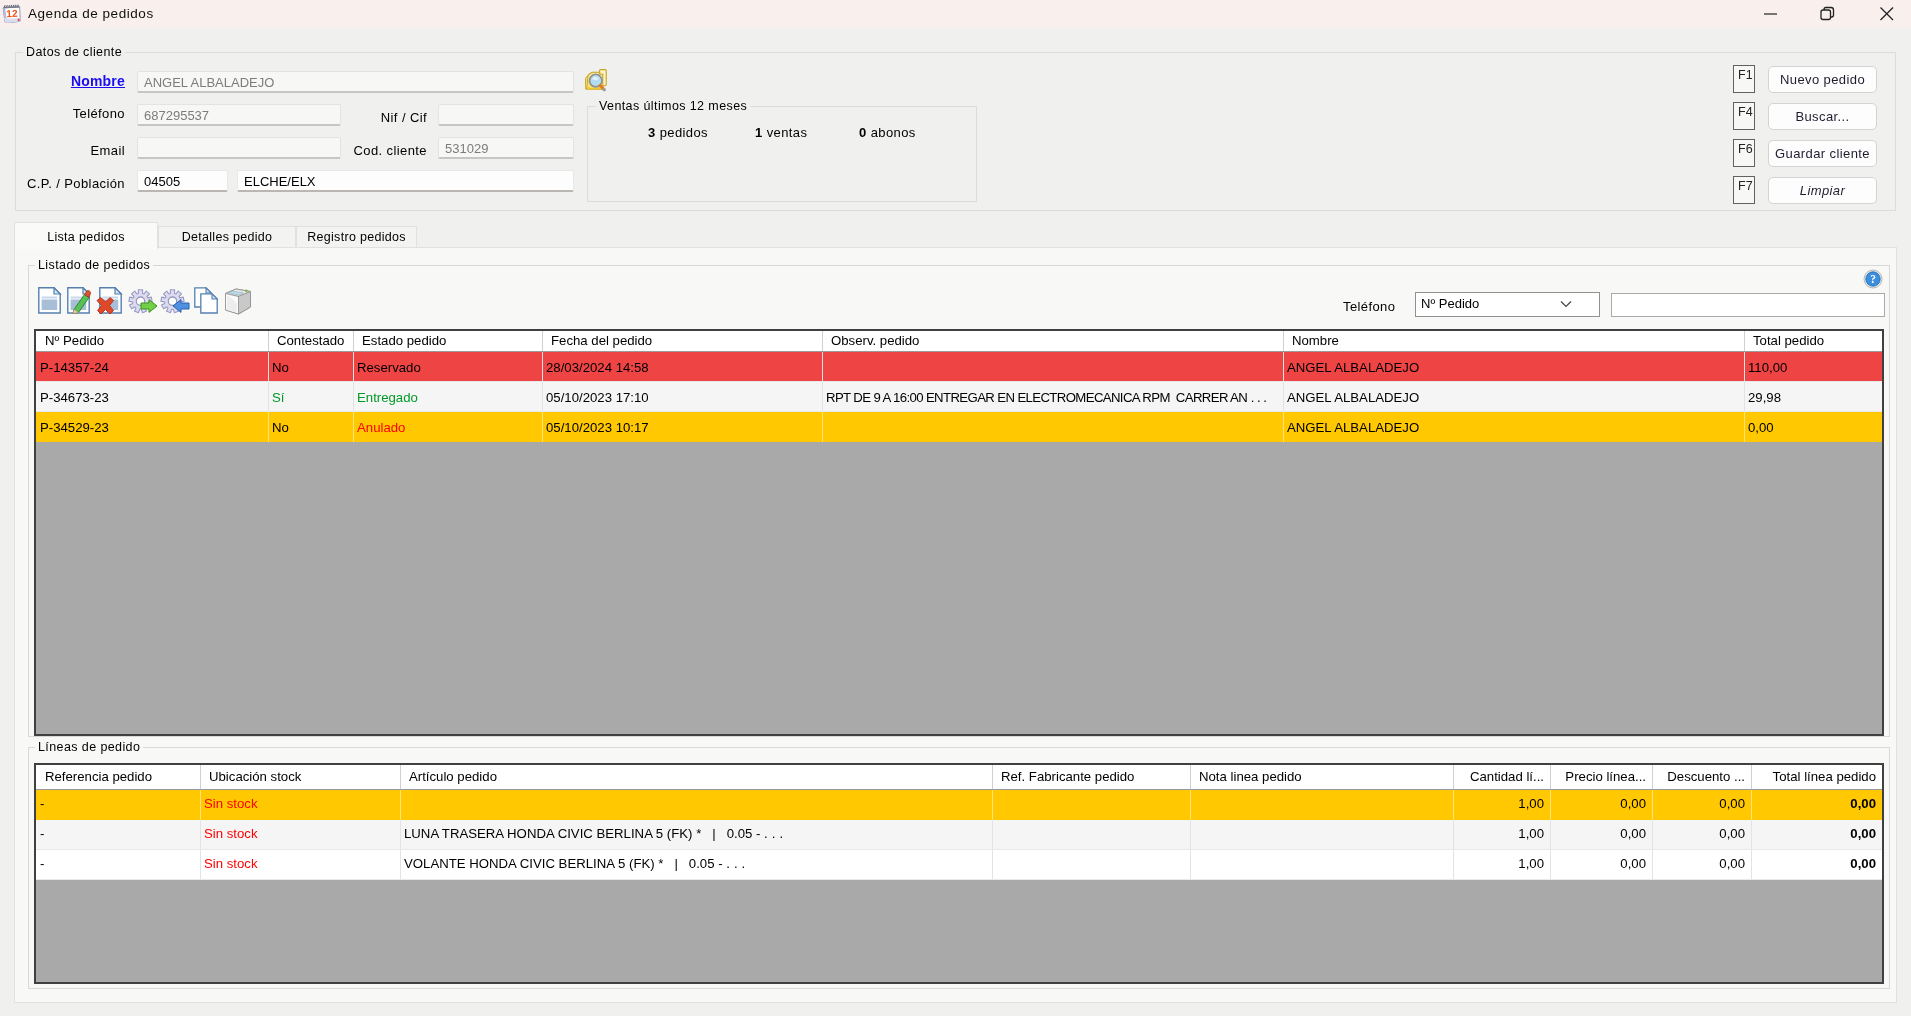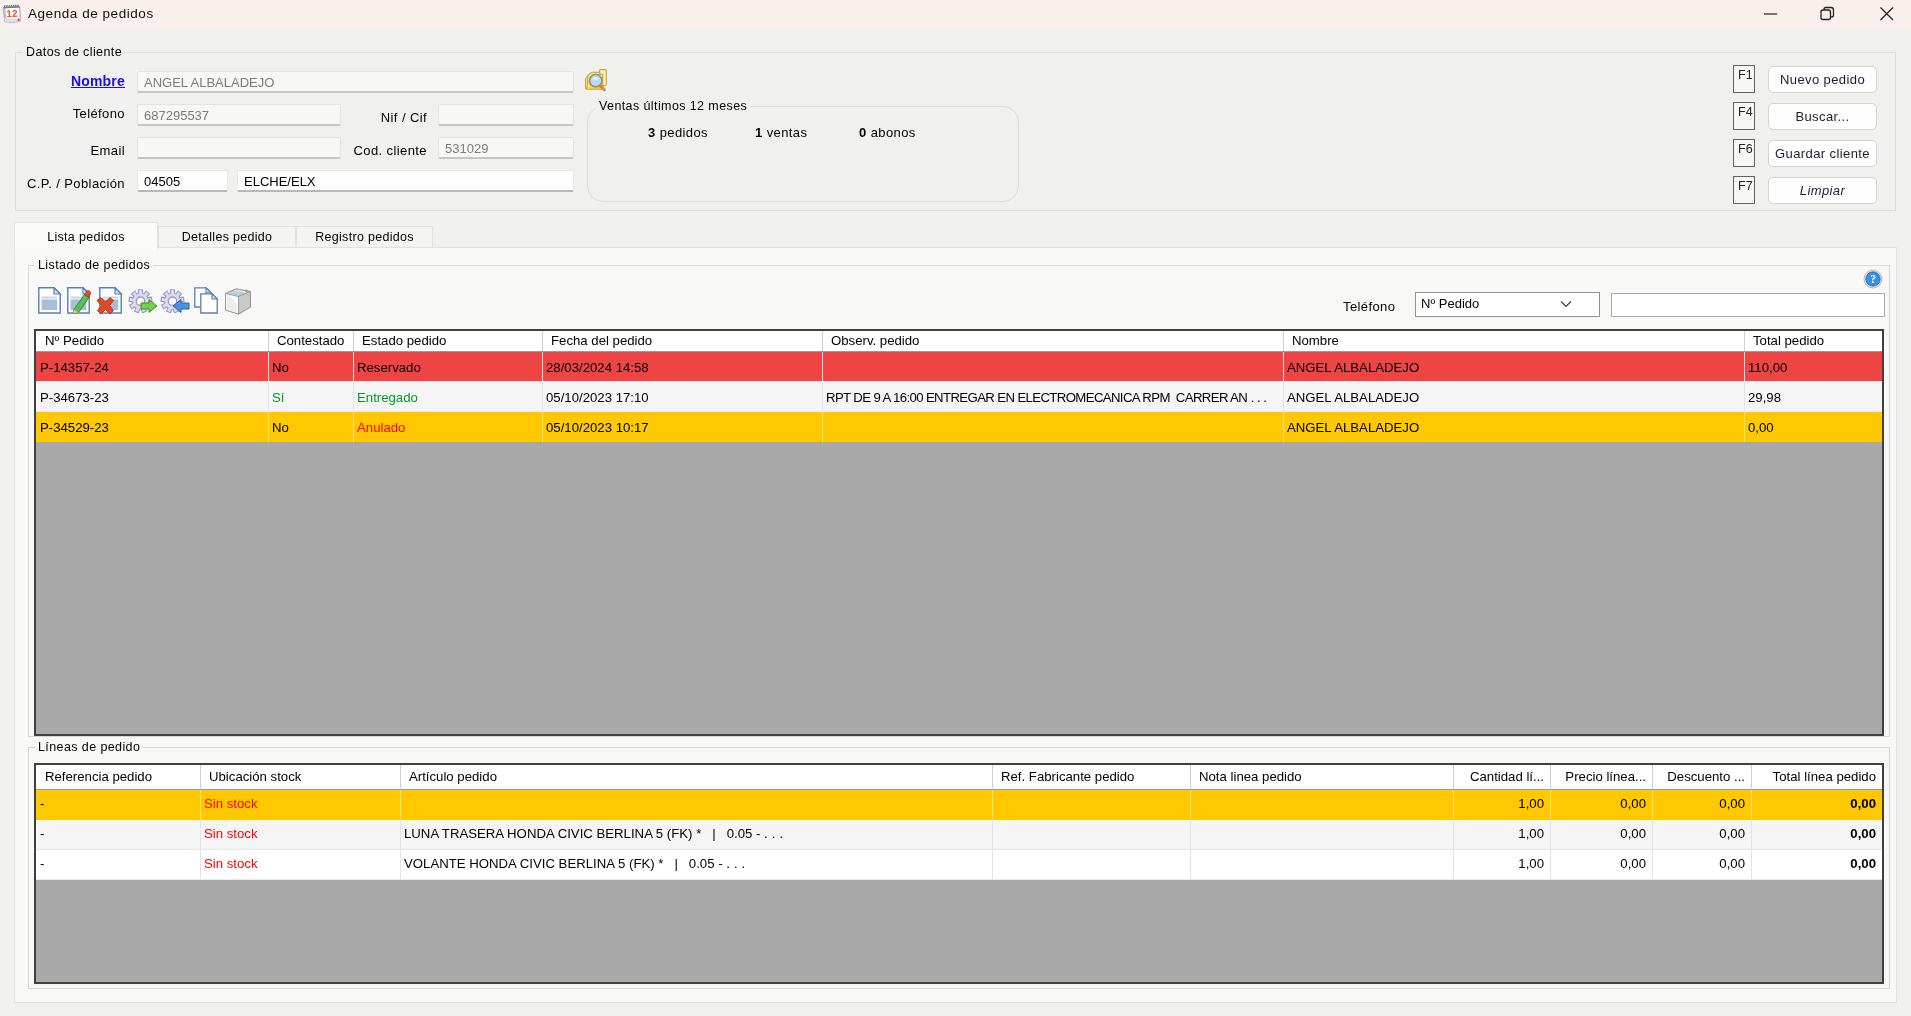--- a/index.html
+++ b/index.html
@@ -89,38 +89,38 @@
   <path d="M4.5 6.8 L8 4.2 L15.8 4.2 L15.8 6.2 L18.8 6.2 L18.8 19.8 C18.8 20.6 18.2 21.2 17.4 21.2 L4 21.2 C3.4 21.2 3 20.7 3.1 20.1 L4.1 7.4 C4.1 7.1 4.3 6.9 4.5 6.8 Z" fill="#fbec9a" stroke="#c8a028" stroke-width="1.1"></path>
   <path d="M4.3 8.5 C8 7.5 13 8.5 15 12 C16.5 15 15.5 19 13.5 21.2 L4 21.2 C3.4 21.2 3 20.7 3.1 20.1 Z" fill="#f8e060" opacity="0.8"></path>
   <path d="M3.4 19 L3.1 20.1 C3 20.7 3.4 21.2 4 21.2 L17.4 21.2 C18.2 21.2 18.8 20.6 18.8 19.8 L18.8 17.5 C14 20.5 8 20.5 3.4 19 Z" fill="#edc830"></path>
   <circle cx="11.7" cy="12.7" r="6.1" fill="none" stroke="#8b959c" stroke-width="2"></circle>
   <circle cx="11.7" cy="12.7" r="5.1" fill="#b4dcf2"></circle>
   <path d="M8.5 10.2 C9.5 8.9 12.5 8.5 14 9.8 C15 10.6 14.8 11.5 13 11.8 C11 12.1 9.5 11.9 8.7 11.2 Z" fill="#e3f3fb"></path>
   <path d="M16.2 17.5 L19.8 21.3" stroke="#e87820" stroke-width="3" stroke-linecap="round"></path>
   <circle cx="20.3" cy="21.8" r="1.7" fill="#9aa4ac"></circle>
 </svg>
 
-<div class="gbox" style="left:587px; top:106px; width:432px; height:96px;border-radius:16px;">
+<div class="gbox" style="left:587px; top:106px; width:390px; height:96px;">
   <div class="glabel" style="left:8px; background:#f0f0ef;">Ventas últimos 12 meses</div>
   <div class="abs" style="left:60px; top:18px; letter-spacing:0.4px;"><b>3</b> pedidos</div>
   <div class="abs" style="left:167px; top:18px; letter-spacing:0.4px;"><b>1</b> ventas</div>
   <div class="abs" style="left:271px; top:18px; letter-spacing:0.4px;"><b>0</b> abonos</div>
 </div>
 
 <div class="fkey" style="left:1733px; top:65px;">F1</div>
 <div class="wbtn" style="left:1768px; top:66px;">Nuevo pedido</div>
 <div class="fkey" style="left:1733px; top:102px;">F4</div>
 <div class="wbtn" style="left:1768px; top:103px;">Buscar...</div>
 <div class="fkey" style="left:1733px; top:139px;">F6</div>
 <div class="wbtn" style="left:1768px; top:140px;">Guardar cliente</div>
 <div class="fkey" style="left:1733px; top:176px;">F7</div>
 <div class="wbtn" style="left:1768px; top:177px;font-style:italic;">Limpiar</div>
 
 <div class="tab" style="left:158px; top:226px; width:138px; height:22px; line-height:21px;">Detalles pedido</div>
-<div class="tab" style="left:296px; top:226px; width:137px; height:22px; line-height:21px;">Registro pedidos</div>
+<div class="tab" style="left:296px; top:226px; width:121px; height:22px; line-height:21px;">Registro pedidos</div>
 <div id="tabpanel"></div>
 <div class="tab active" style="left:14px; top:222px; width:144px; height:27px; line-height:29px;">Lista pedidos</div>
 
 <div class="gbox" style="left:28px; top:265px; width:1862px; height:472px; border-color:#d9d8d7;">
   <div class="glabel" style="left:6px; background:#f8f8f7;">Listado de pedidos</div>
 </div>
 
 <svg class="abs" style="left:38px; top:287px;" width="216" height="28" viewBox="0 0 216 28">
   <defs>
     <g id="page">

